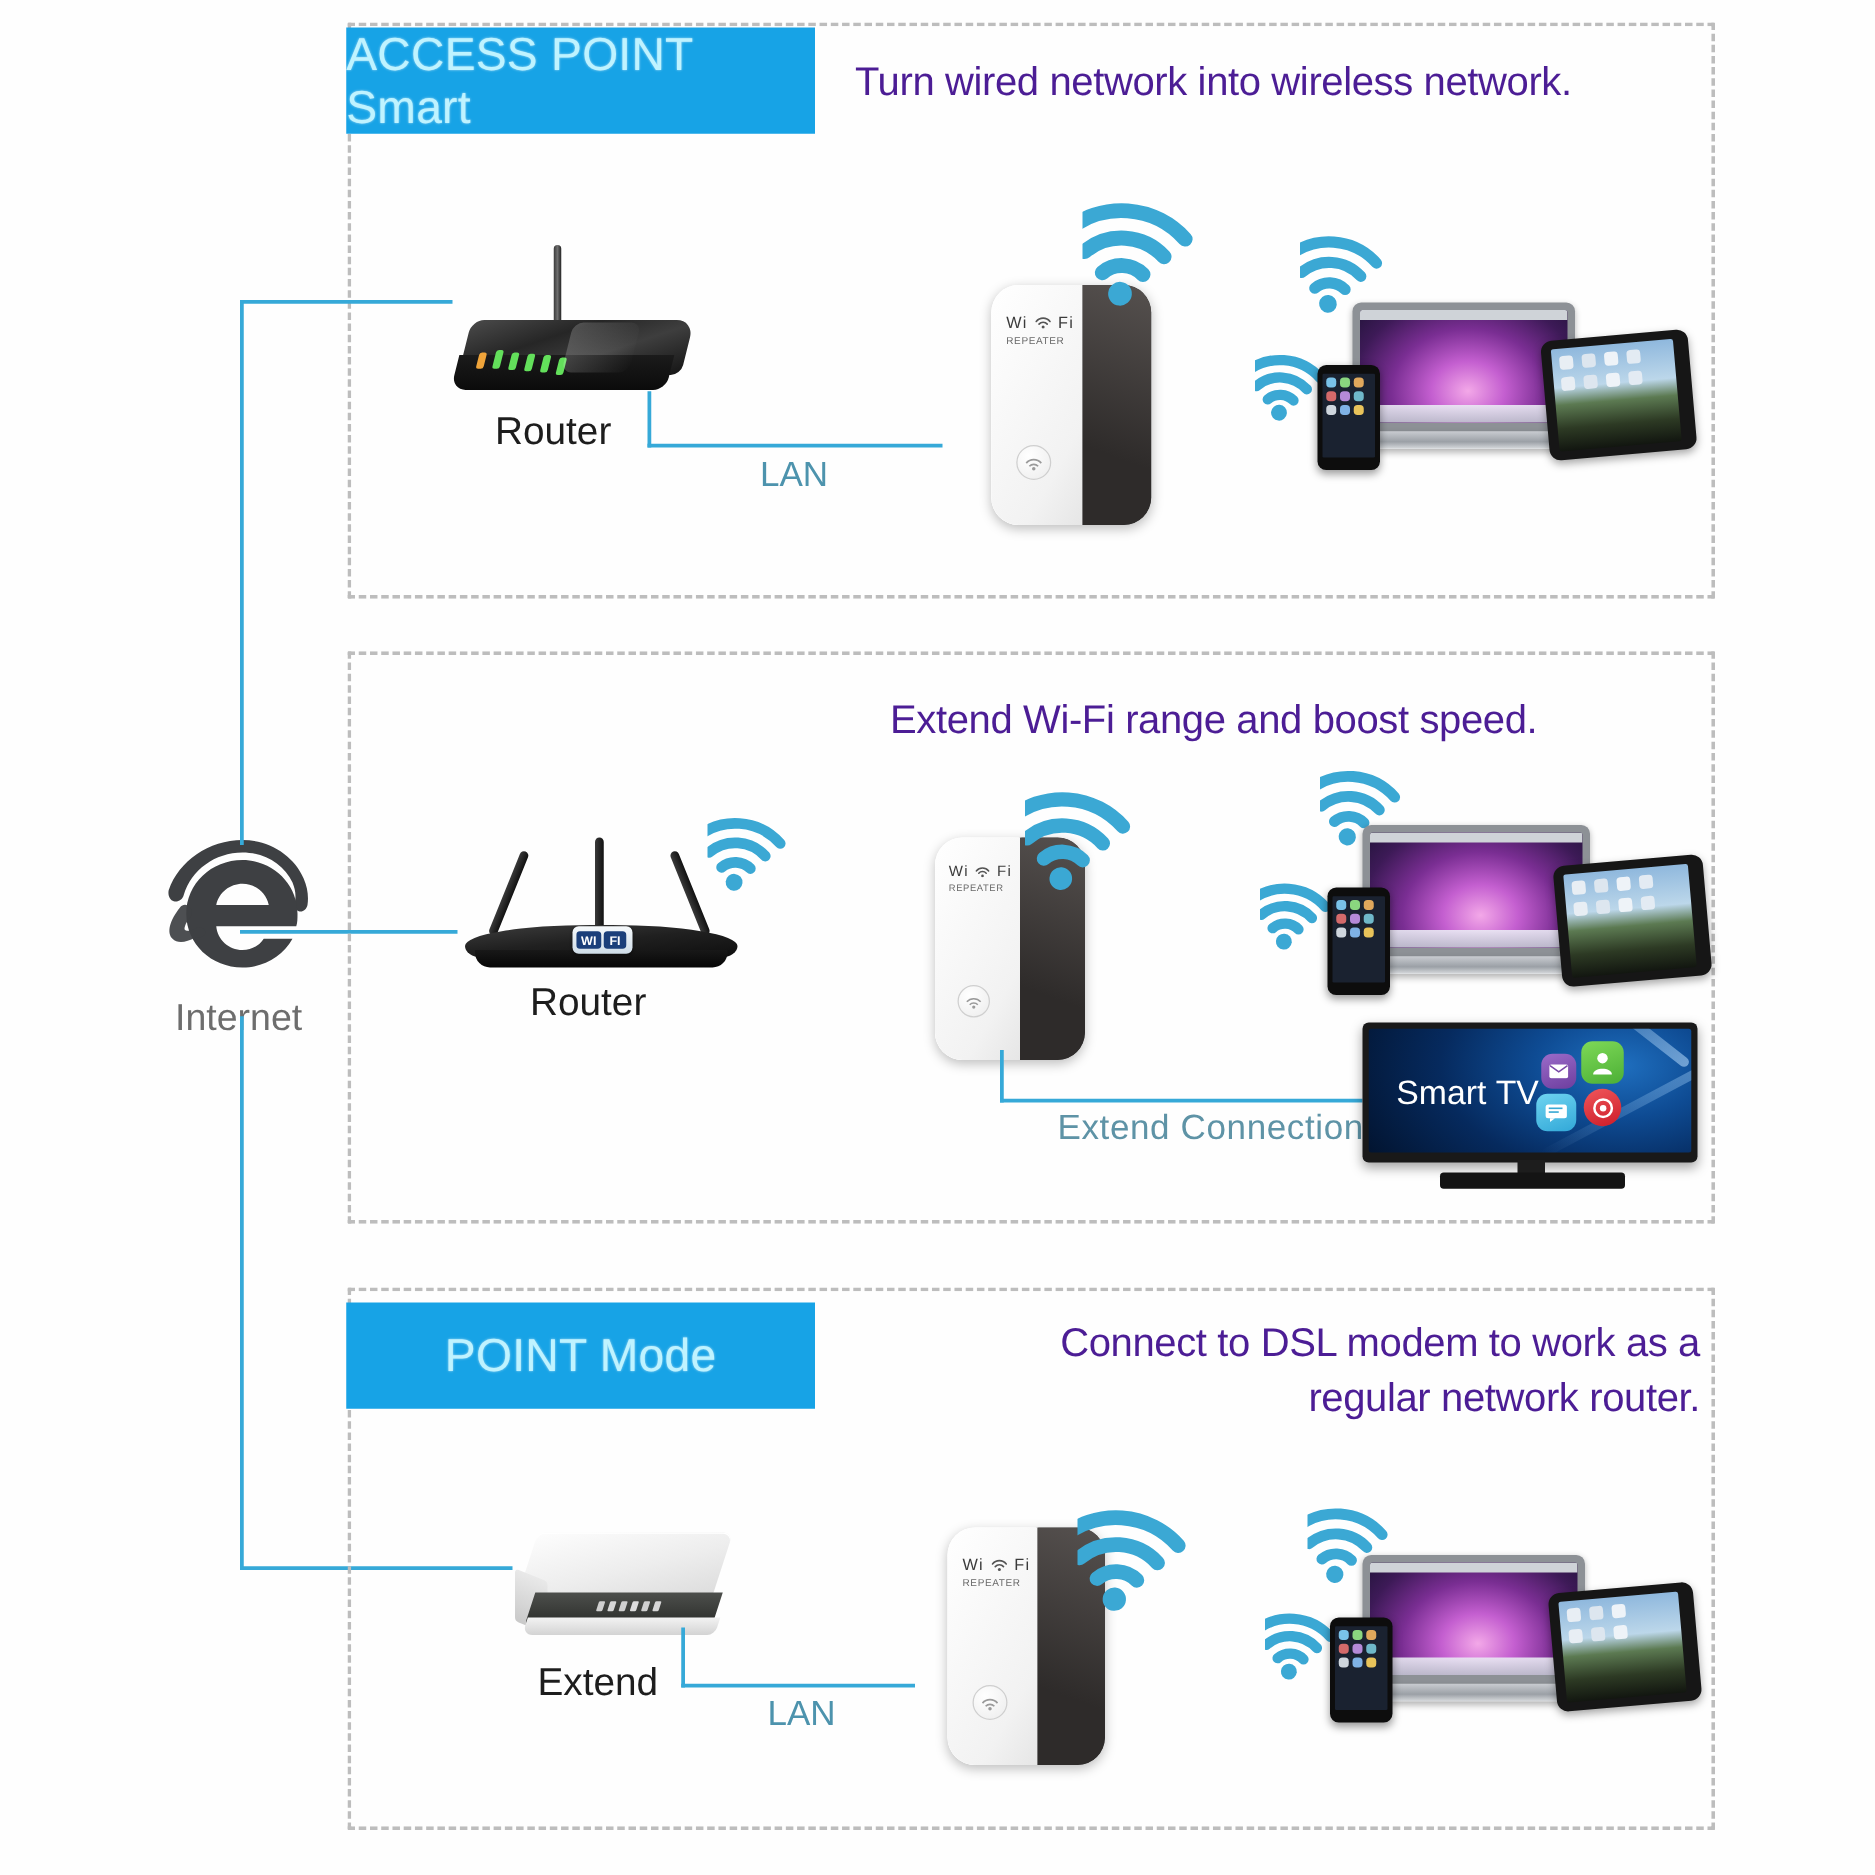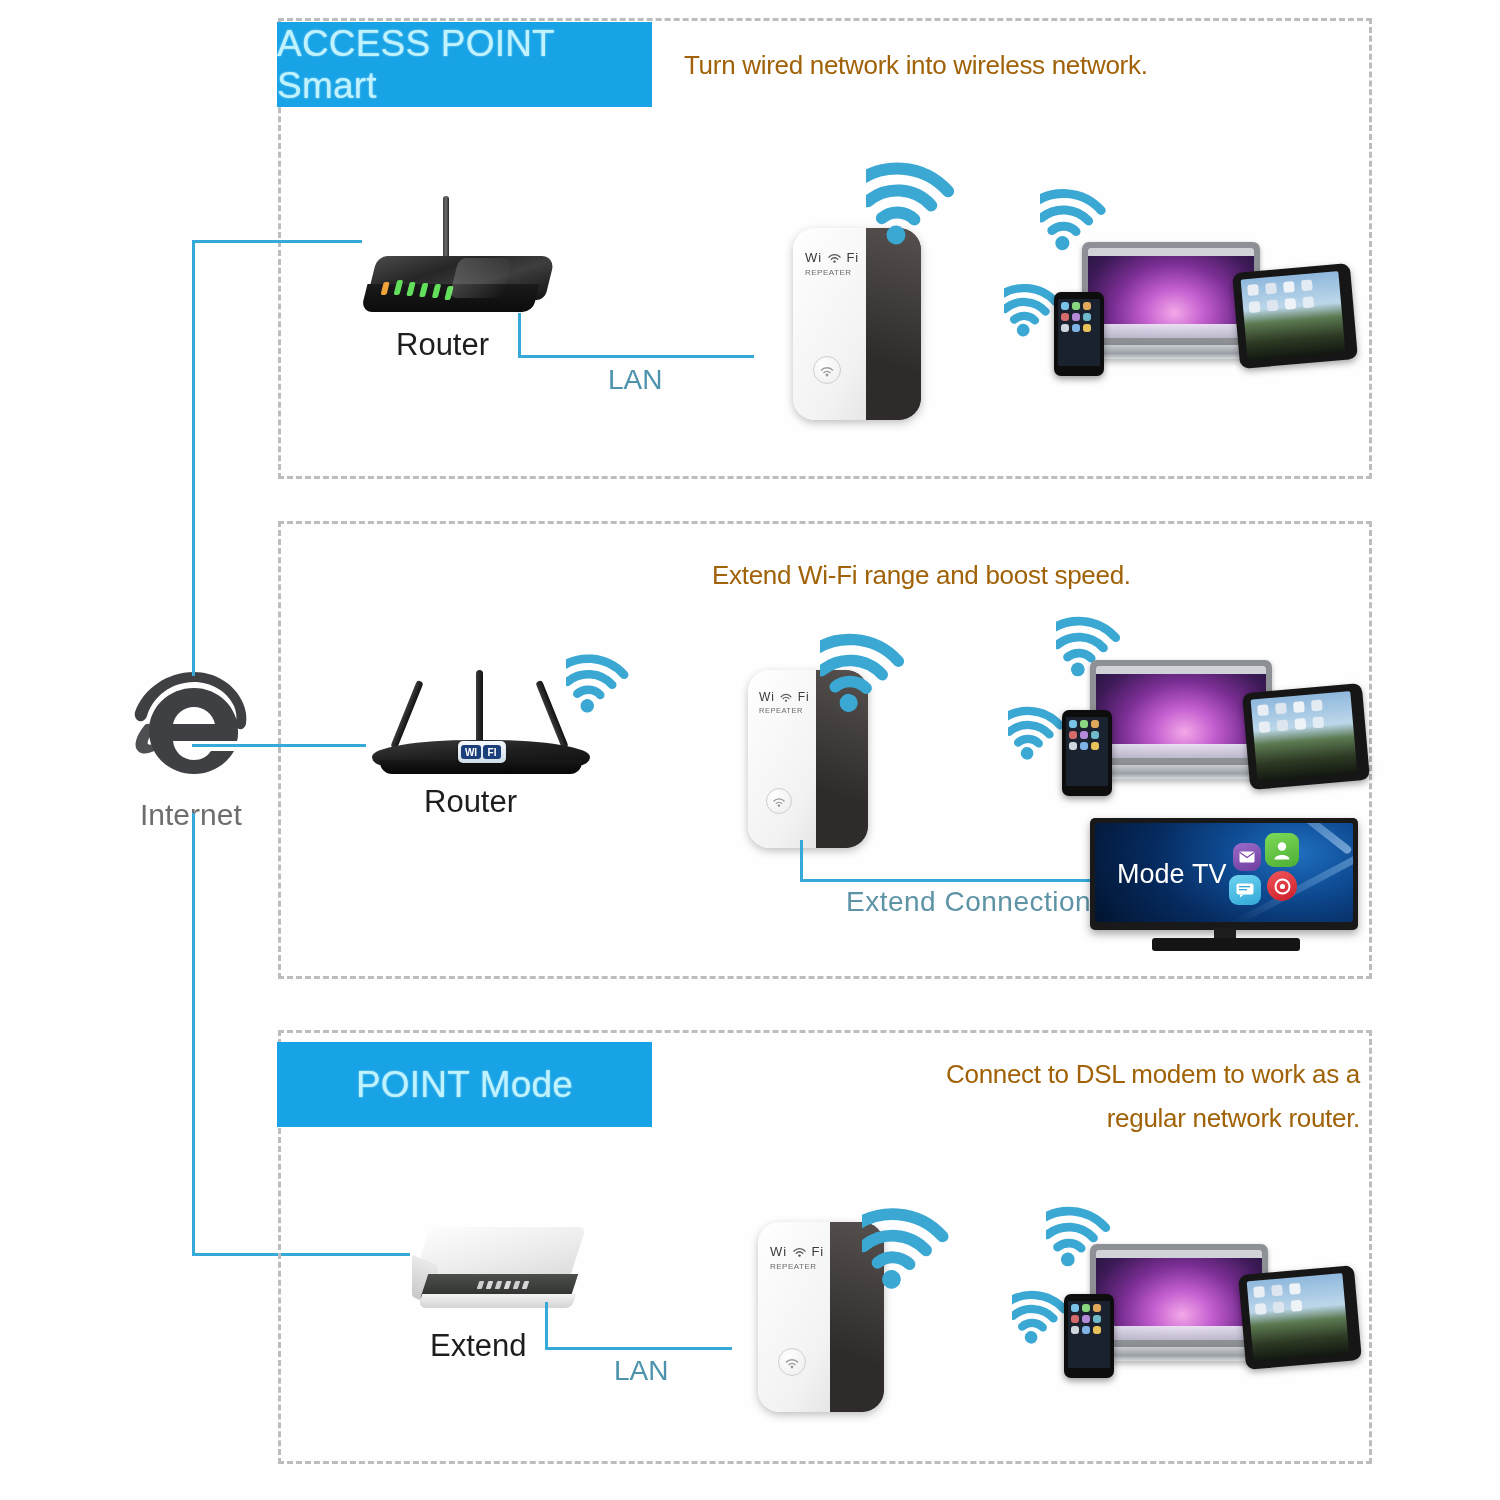--- a/index.html
+++ b/index.html
@@ -7,21 +7,21 @@
   #stage{position:relative;width:1500px;height:1500px;background:#fefefe;}
 
   
   .frame{position:absolute;border:3px dashed #bdbdbd;background:transparent;border-radius:1px;}
 
   
   .mode-tag{position:absolute;background:#17a3e6;display:flex;align-items:center;
             justify-content:center;box-shadow:0 0 0 0 rgba(0,0,0,0);}
   .mode-tag span{color:#bff3ff;font-size:37px;letter-spacing:.2px;
                  font-family:"Liberation Sans",sans-serif;text-shadow:0 0 2px #ffffffaa;}
-  .mode-desc{position:absolute;color:#a16207;font-size:26px;line-height:44px;
+  .mode-desc{position:absolute;color:#4c1d95;font-size:32px;line-height:44px;
              font-family:"Liberation Sans",sans-serif;letter-spacing:-.3px;}
 
   
   .ln{position:absolute;background:#36a9d8;}
   .lnh{height:3px;}
   .lnv{width:3px;}
   .lbl{position:absolute;color:#4d93ad;font-size:28px;font-family:"Liberation Sans",sans-serif;}
   .lbl.teal{color:#5e93a6;letter-spacing:.5px;}
 
   
@@ -362,21 +362,21 @@
   <div class="tv" style="left:1090px;top:818px;width:280px;height:138px;">
     <div class="tv-bez" style="left:0;top:0;width:268px;height:112px;">
       <div class="tv-scr" style="left:5px;top:5px;right:5px;bottom:8px;">
 
         <div class="abs" style="left:148px;top:-12px;width:120px;height:8px;transform:rotate(38deg);
                     background:linear-gradient(90deg,rgba(255,255,255,0),rgba(190,225,255,.55));border-radius:4px;"></div>
         <div class="abs" style="left:130px;top:62px;width:150px;height:7px;transform:rotate(-28deg);
                     background:linear-gradient(90deg,rgba(255,255,255,0),rgba(160,205,245,.45));border-radius:4px;"></div>
 
         <div class="tv-txt" style="left:22px;top:36px;font-size:27px;">
-          <span style="font-weight:300;">Mode </span><span style="font-weight:normal;">TV</span>
+          <span style="font-weight:300;">Smart </span><span style="font-weight:normal;">TV</span>
         </div>
 
         <div class="tvico" style="left:138px;top:20px;width:28px;height:28px;background:linear-gradient(160deg,#9b6bc9,#6d3e9e);">
           <svg width="16" height="12" viewBox="0 0 16 12">
             <rect x="0.5" y="0.5" width="15" height="11" rx="1.5" fill="#fff"></rect>
             <path d="M1 1.5 L8 6.5 L15 1.5" stroke="#7a4aa8" stroke-width="1.3" fill="none"></path>
           </svg>
         </div>
         <div class="tvico" style="left:170px;top:10px;width:34px;height:34px;background:linear-gradient(160deg,#7ed957,#4caf36);">
           <svg width="18" height="19" viewBox="0 0 18 19">

